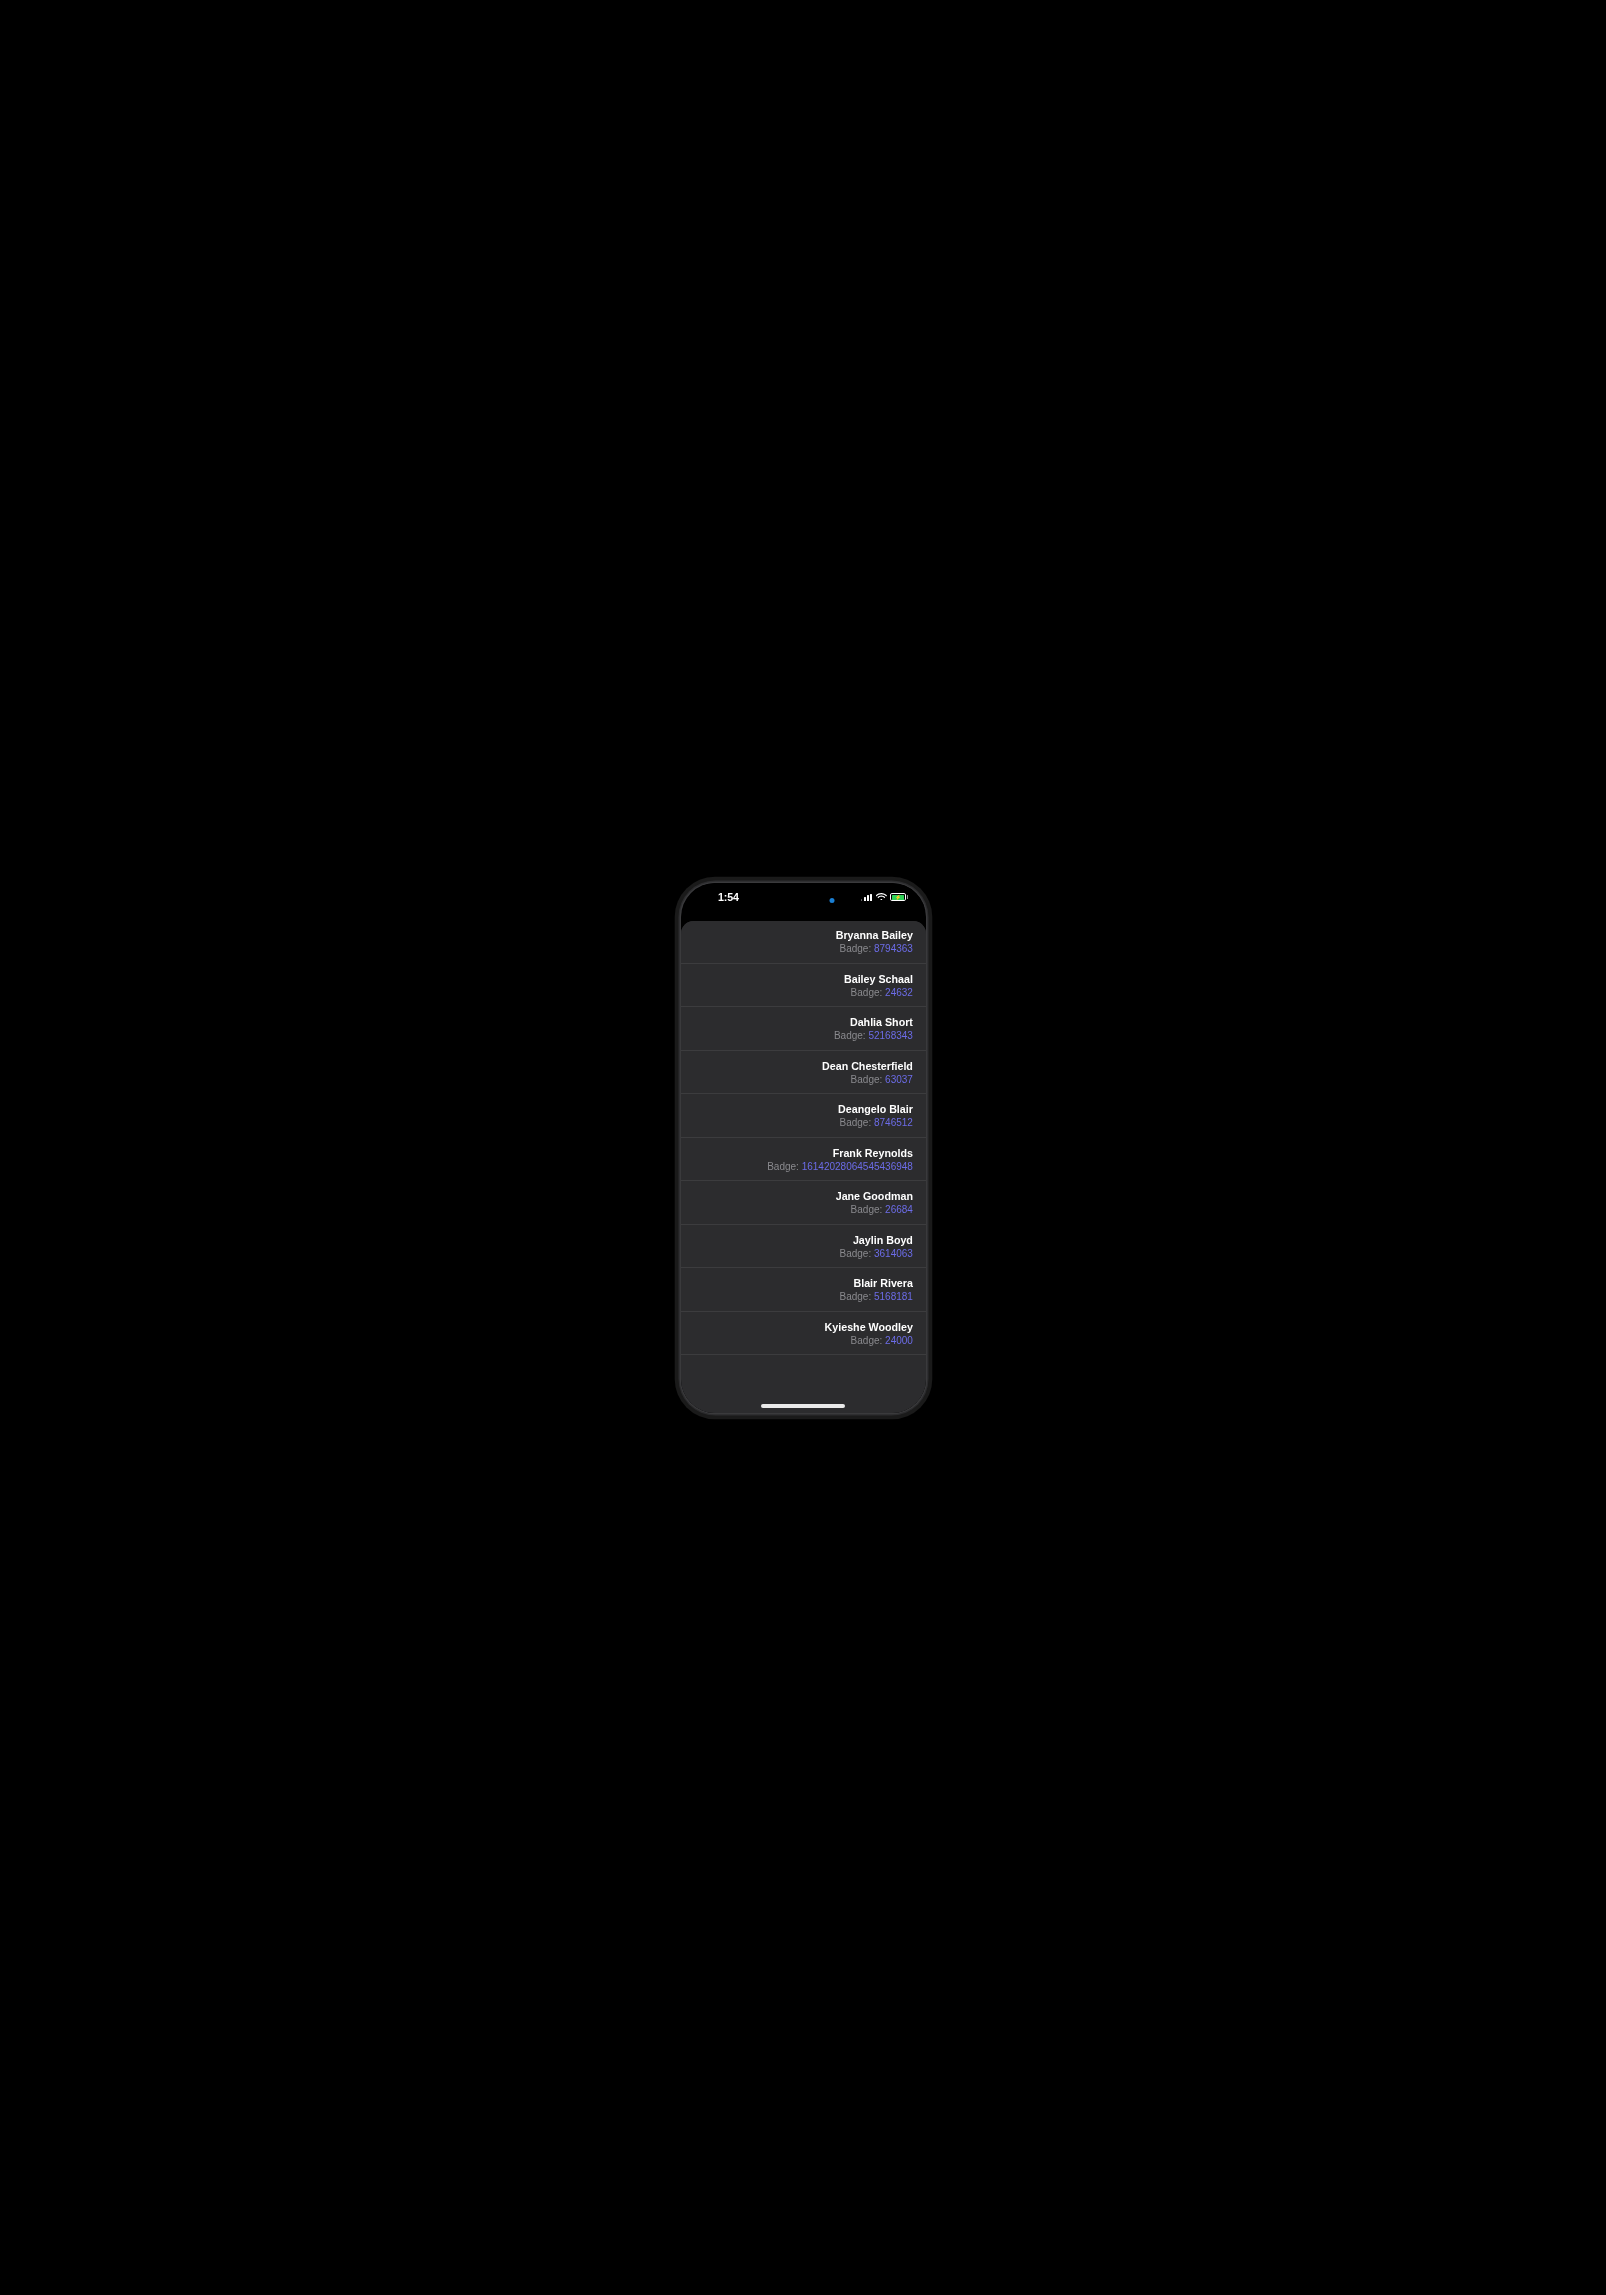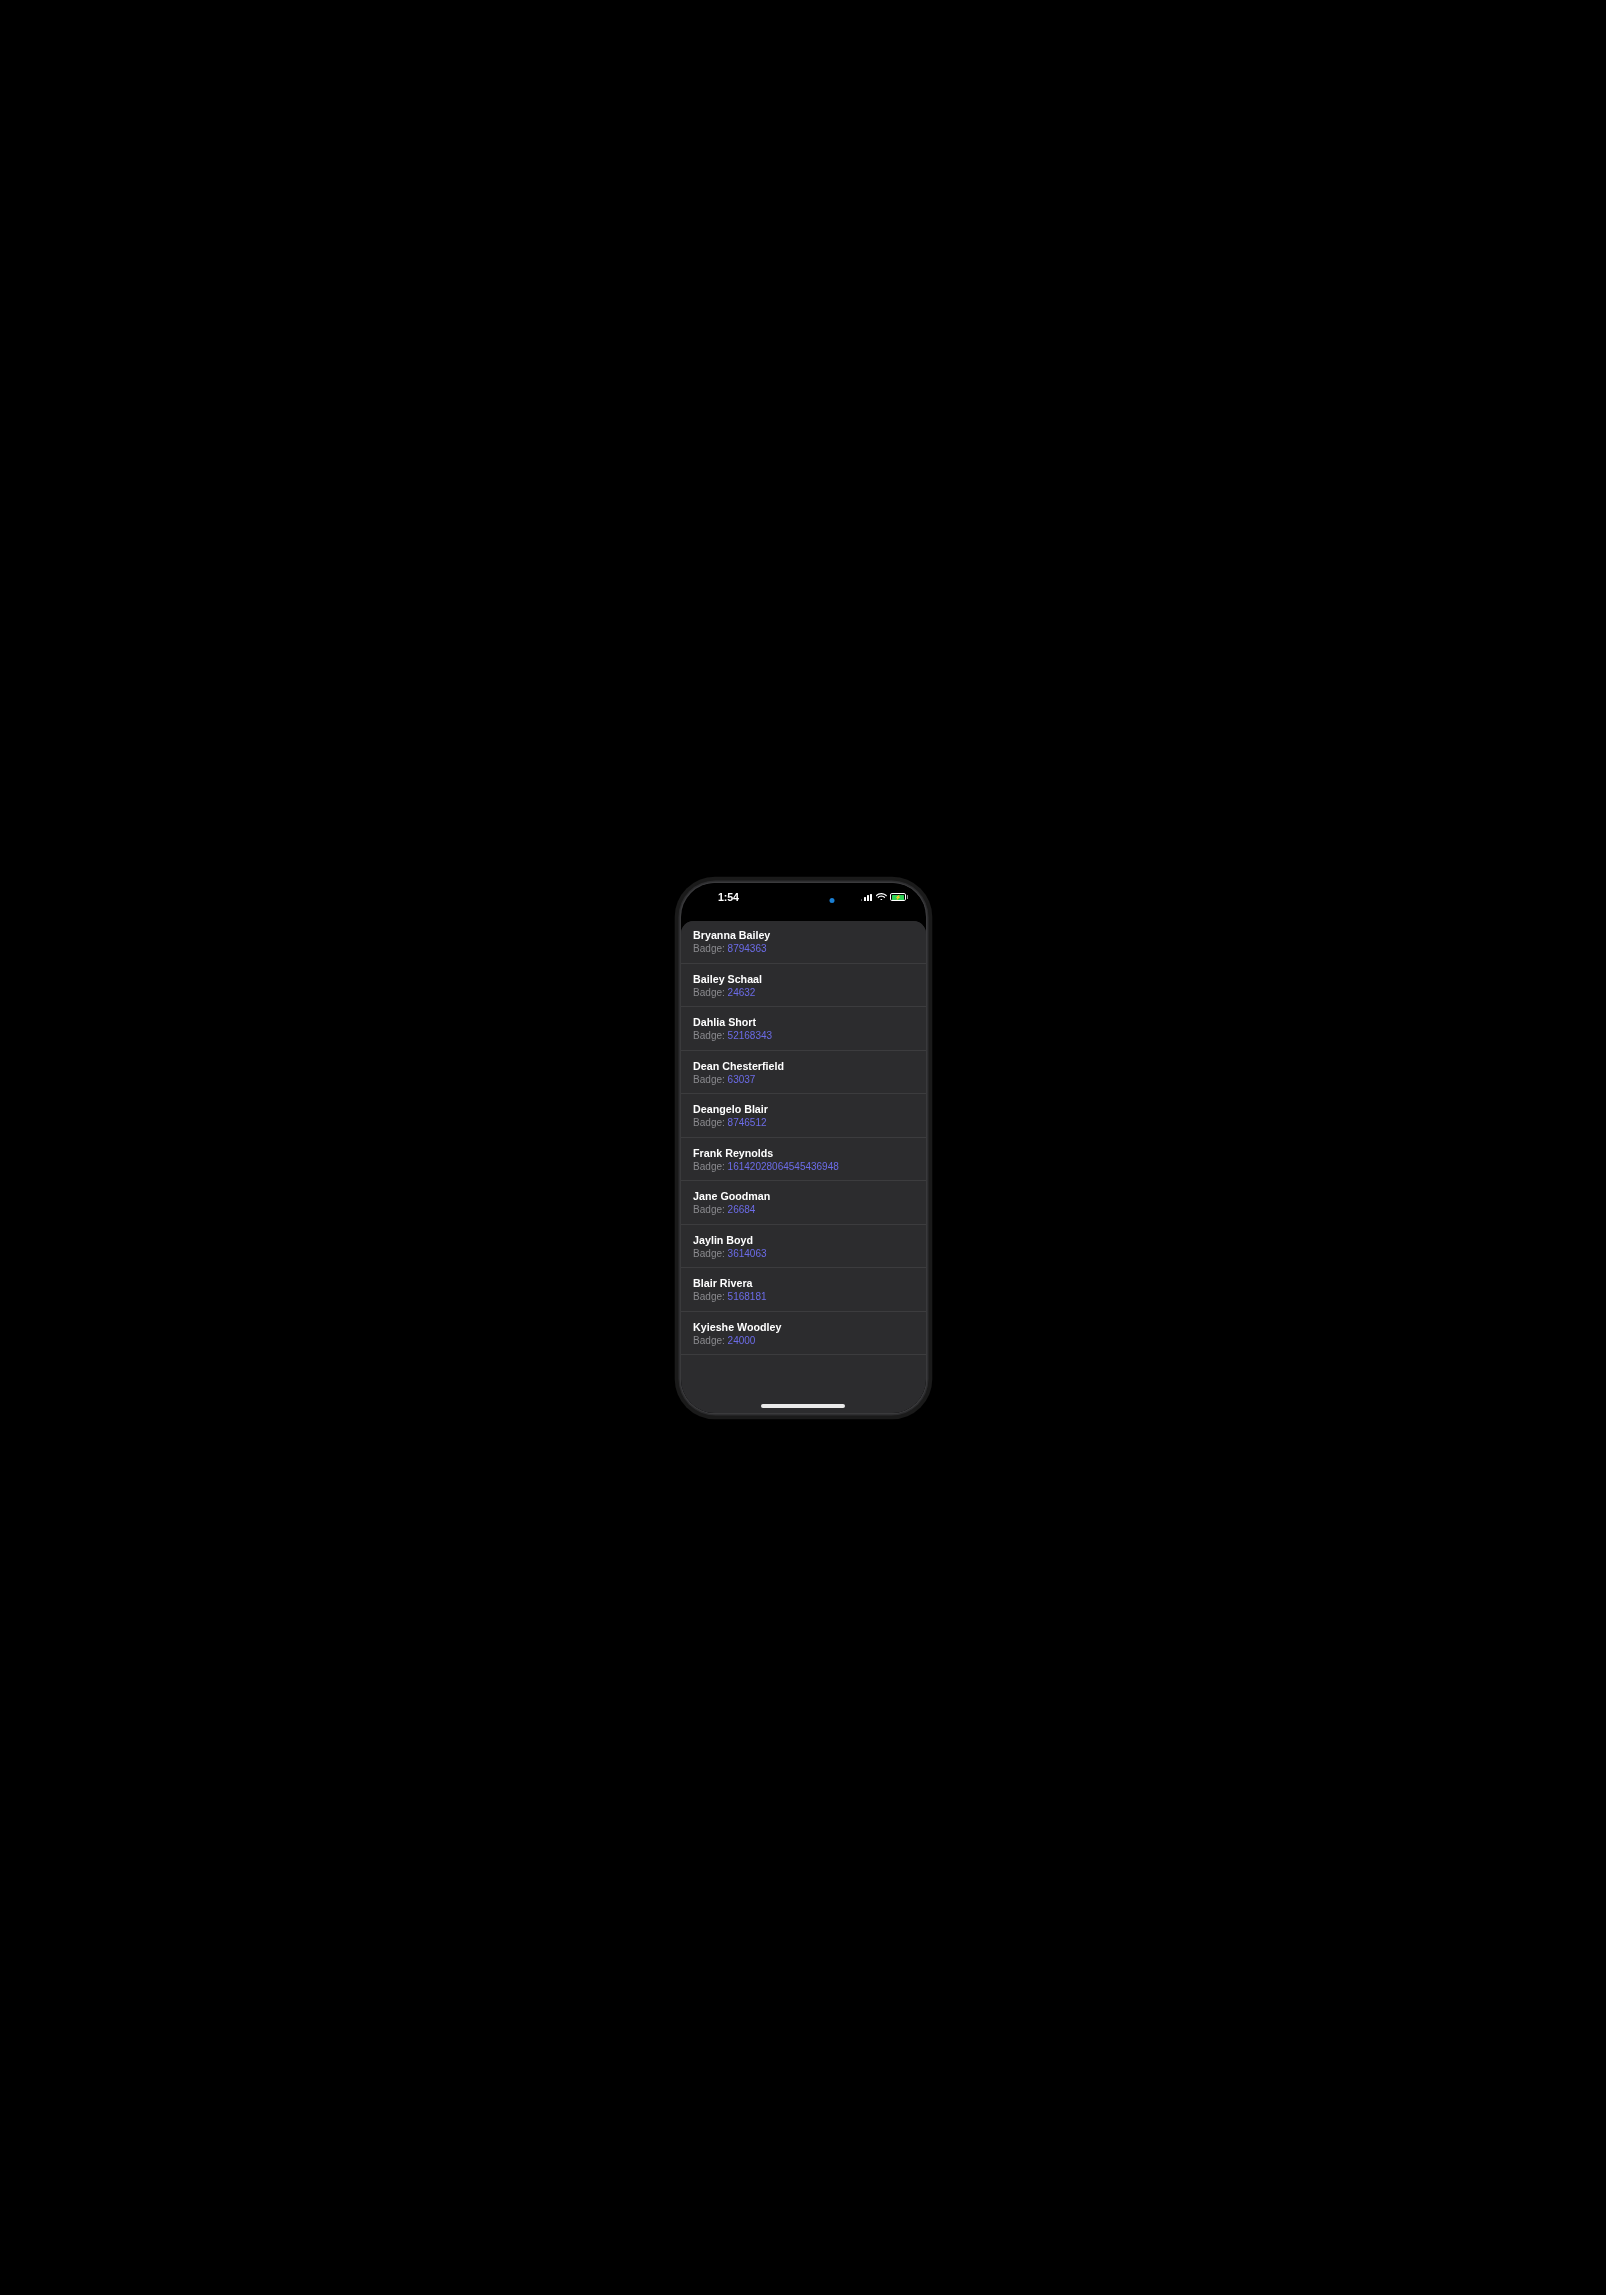--- a/index.html
+++ b/index.html
@@ -196,20 +196,21 @@
 
     .search-input::placeholder {
       color: rgba(255,255,255,0.6);
     }
 
     
     .attendee-list {
       flex: 1;
       overflow-y: auto;
       background: #2c2c2e;
+      text-align: right;
     }
 
     .attendee-item {
       padding: 8.8px 12.6px;
       border-bottom: 0.6px solid rgba(255,255,255,0.08);
       cursor: pointer;
     }
 
     .attendee-name {
       font-size: 10.7px;

